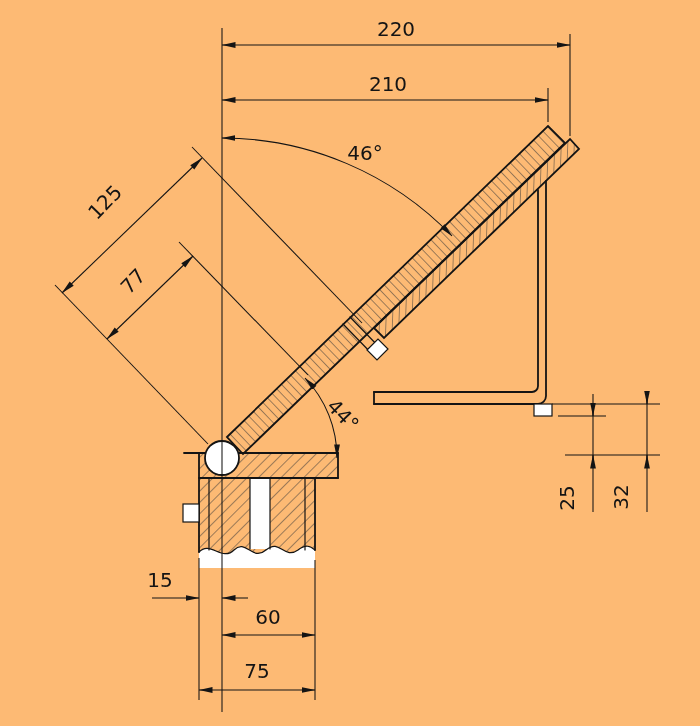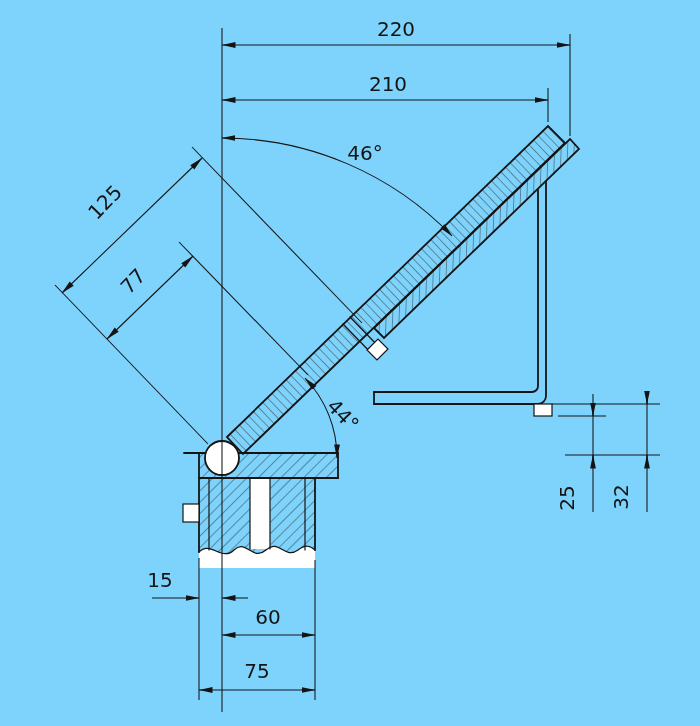--- a/index.html
+++ b/index.html
@@ -1,16 +1,16 @@
 <!DOCTYPE html>
 <html><head>
 <meta charset="utf-8">
 <style>
   html,body{margin:0;padding:0;background:#ffffff;}
-  .stage{position:relative;width:700px;height:726px;background:#7dd3fc;overflow:hidden;}
+  .stage{position:relative;width:700px;height:726px;background:#fdba74;overflow:hidden;}
   svg{display:block;}
   .o{stroke:#141414;stroke-width:1.8;stroke-linecap:round;}
   .o2{stroke:#141414;stroke-width:1.2;stroke-linecap:round;}
   .d{stroke:#141414;stroke-width:1.05;fill:none;}
   .dim{marker-start:url(#arr);marker-end:url(#arr);}
   .dimE{marker-end:url(#arr);}
   .t{font:500 20px "DejaVu Sans", sans-serif;fill:#141414;text-anchor:middle;}
 </style>
 </head>
 <body>

